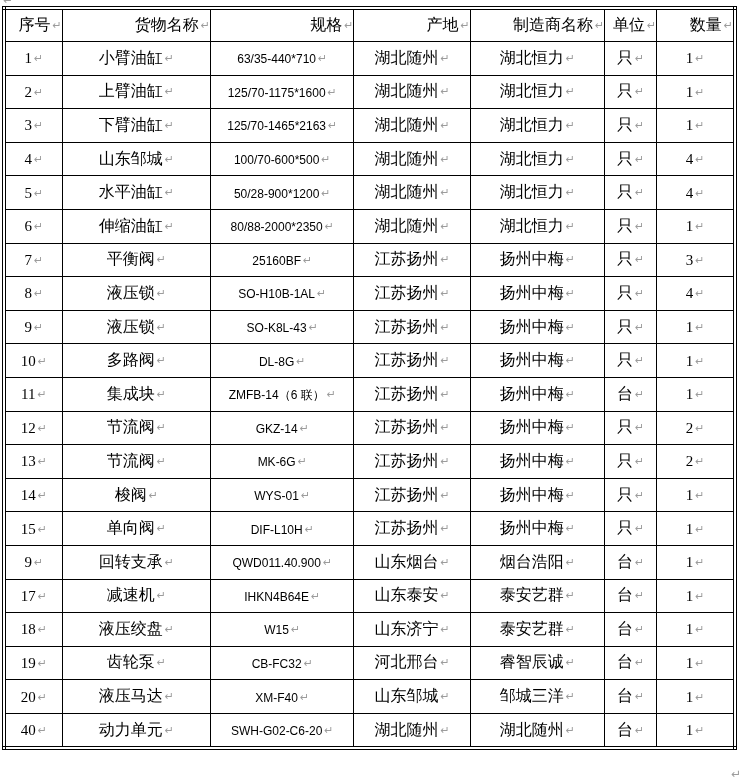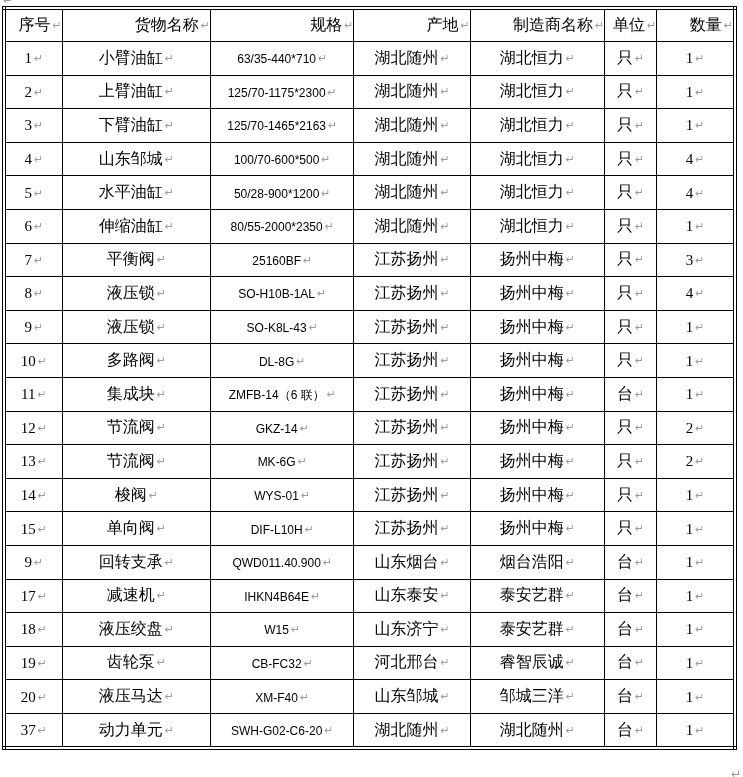--- a/index.html
+++ b/index.html
@@ -87,21 +87,21 @@
     <td><span class="txt spec">63/35-440*710</span><span class="mark">↵</span></td>
     <td><span class="txt">湖北随州</span><span class="mark">↵</span></td>
     <td><span class="txt">湖北恒力</span><span class="mark">↵</span></td>
     <td><span class="txt">只</span><span class="mark">↵</span></td>
     <td><span class="txt num">1</span><span class="mark">↵</span></td>
   </tr>
 
   <tr>
     <td><span class="txt num">2</span><span class="mark">↵</span></td>
     <td><span class="txt">上臂油缸</span><span class="mark">↵</span></td>
-    <td><span class="txt spec">125/70-1175*2300</span><span class="mark">↵</span></td>
+    <td><span class="txt spec">125/70-1175*1600</span><span class="mark">↵</span></td>
     <td><span class="txt">湖北随州</span><span class="mark">↵</span></td>
     <td><span class="txt">湖北恒力</span><span class="mark">↵</span></td>
     <td><span class="txt">只</span><span class="mark">↵</span></td>
     <td><span class="txt num">1</span><span class="mark">↵</span></td>
   </tr>
 
   <tr>
     <td><span class="txt num">3</span><span class="mark">↵</span></td>
     <td><span class="txt">下臂油缸</span><span class="mark">↵</span></td>
     <td><span class="txt spec">125/70-1465*2163</span><span class="mark">↵</span></td>
@@ -127,21 +127,21 @@
     <td><span class="txt spec">50/28-900*1200</span><span class="mark">↵</span></td>
     <td><span class="txt">湖北随州</span><span class="mark">↵</span></td>
     <td><span class="txt">湖北恒力</span><span class="mark">↵</span></td>
     <td><span class="txt">只</span><span class="mark">↵</span></td>
     <td><span class="txt num">4</span><span class="mark">↵</span></td>
   </tr>
 
   <tr>
     <td><span class="txt num">6</span><span class="mark">↵</span></td>
     <td><span class="txt">伸缩油缸</span><span class="mark">↵</span></td>
-    <td><span class="txt spec">80/55-2000*2350</span><span class="mark">↵</span></td>
+    <td><span class="txt spec">80/88-2000*2350</span><span class="mark">↵</span></td>
     <td><span class="txt">湖北随州</span><span class="mark">↵</span></td>
     <td><span class="txt">湖北恒力</span><span class="mark">↵</span></td>
     <td><span class="txt">只</span><span class="mark">↵</span></td>
     <td><span class="txt num">1</span><span class="mark">↵</span></td>
   </tr>
 
   <tr>
     <td><span class="txt num">7</span><span class="mark">↵</span></td>
     <td><span class="txt">平衡阀</span><span class="mark">↵</span></td>
     <td><span class="txt spec">25160BF</span><span class="mark">↵</span></td>
@@ -275,21 +275,21 @@
     <td><span class="txt num">20</span><span class="mark">↵</span></td>
     <td><span class="txt">液压马达</span><span class="mark">↵</span></td>
     <td><span class="txt spec">XM-F40</span><span class="mark">↵</span></td>
     <td><span class="txt">山东邹城</span><span class="mark">↵</span></td>
     <td><span class="txt">邹城三洋</span><span class="mark">↵</span></td>
     <td><span class="txt">台</span><span class="mark">↵</span></td>
     <td><span class="txt num">1</span><span class="mark">↵</span></td>
   </tr>
 
   <tr>
-    <td><span class="txt num">37</span><span class="mark">↵</span></td>
+    <td><span class="txt num">40</span><span class="mark">↵</span></td>
     <td><span class="txt">动力单元</span><span class="mark">↵</span></td>
     <td><span class="txt spec">SWH-G02-C6-20</span><span class="mark">↵</span></td>
     <td><span class="txt">湖北随州</span><span class="mark">↵</span></td>
     <td><span class="txt">湖北随州</span><span class="mark">↵</span></td>
     <td><span class="txt">台</span><span class="mark">↵</span></td>
     <td><span class="txt num">1</span><span class="mark">↵</span></td>
   </tr>
 </tbody>
   </table>
 

